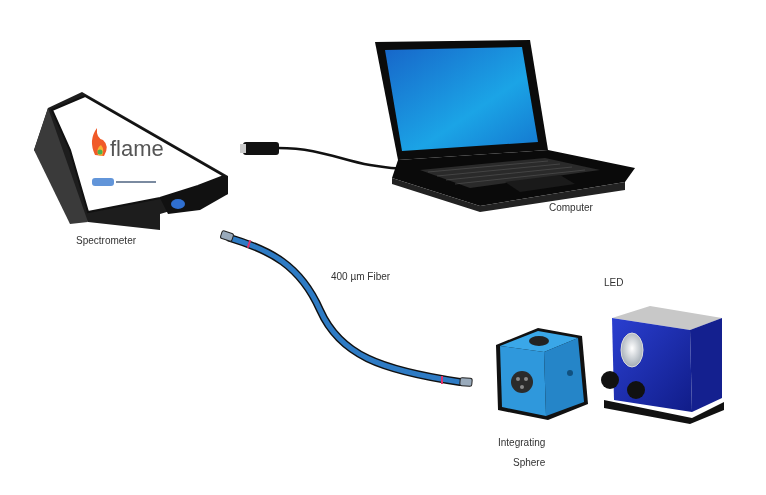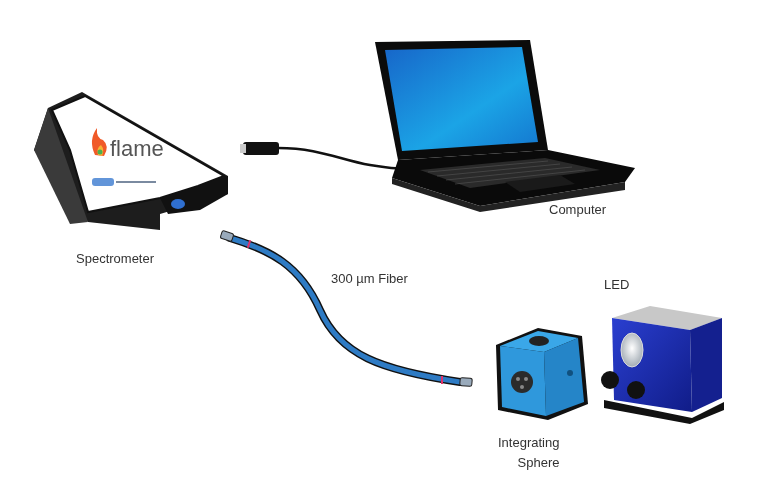--- a/index.html
+++ b/index.html
@@ -1,18 +1,18 @@
 <!DOCTYPE html>
 <html><head>
 <meta charset="utf-8">
 <style>
   html, body { margin:0; padding:0; background:#ffffff; }
   body { width:766px; height:495px; position:relative; overflow:hidden;
          font-family:"Liberation Sans", sans-serif; }
-  .label { position:absolute; color:#333; font-size:13px; white-space:nowrap; }
+  .label { position:absolute; color:#333; font-size:10px; white-space:nowrap; }
   svg { position:absolute; left:0; top:0; }
 </style>
 </head>
 <body>
 
 <svg width="766" height="495" viewBox="0 0 766 495">
   <defs>
     <linearGradient id="scr" x1="0" y1="0" x2="1" y2="1">
       <stop offset="0" stop-color="#1766c9"></stop>
       <stop offset="0.6" stop-color="#1ba4e6"></stop>
@@ -91,20 +91,20 @@
     <polygon points="612,318 650,306 722,318 690,330" fill="#c8c8c8"></polygon>
     <polygon points="612,318 690,330 692,412 614,400" fill="url(#led)"></polygon>
     <polygon points="690,330 722,318 722,398 692,412" fill="#14208f"></polygon>
     <polygon points="604,400 692,418 724,402 724,410 690,424 604,408" fill="#111"></polygon>
     <ellipse cx="632" cy="350" rx="11" ry="17" fill="url(#lens)" stroke="#ddd"></ellipse>
     <circle cx="610" cy="380" r="9" fill="#111"></circle>
     <circle cx="636" cy="390" r="9" fill="#111"></circle>
   </g>
 </svg>
 
-<div class="label" style="left:76px;top:251px;">Spectrometer</div>
+<div class="label" style="left:76px;top:235px;">Spectrometer</div>
 <div class="label" style="left:549px;top:202px;">Computer</div>
-<div class="label" style="left:331px;top:271px;">300 µm Fiber</div>
+<div class="label" style="left:331px;top:271px;">400 µm Fiber</div>
 <div class="label" style="left:604px;top:277px;">LED</div>
 <div class="label" style="left:498px;top:433px;line-height:20px;text-align:right;">
   <div>Integrating</div>
   <div>Sphere</div>
 </div>
 
 </body></html>

